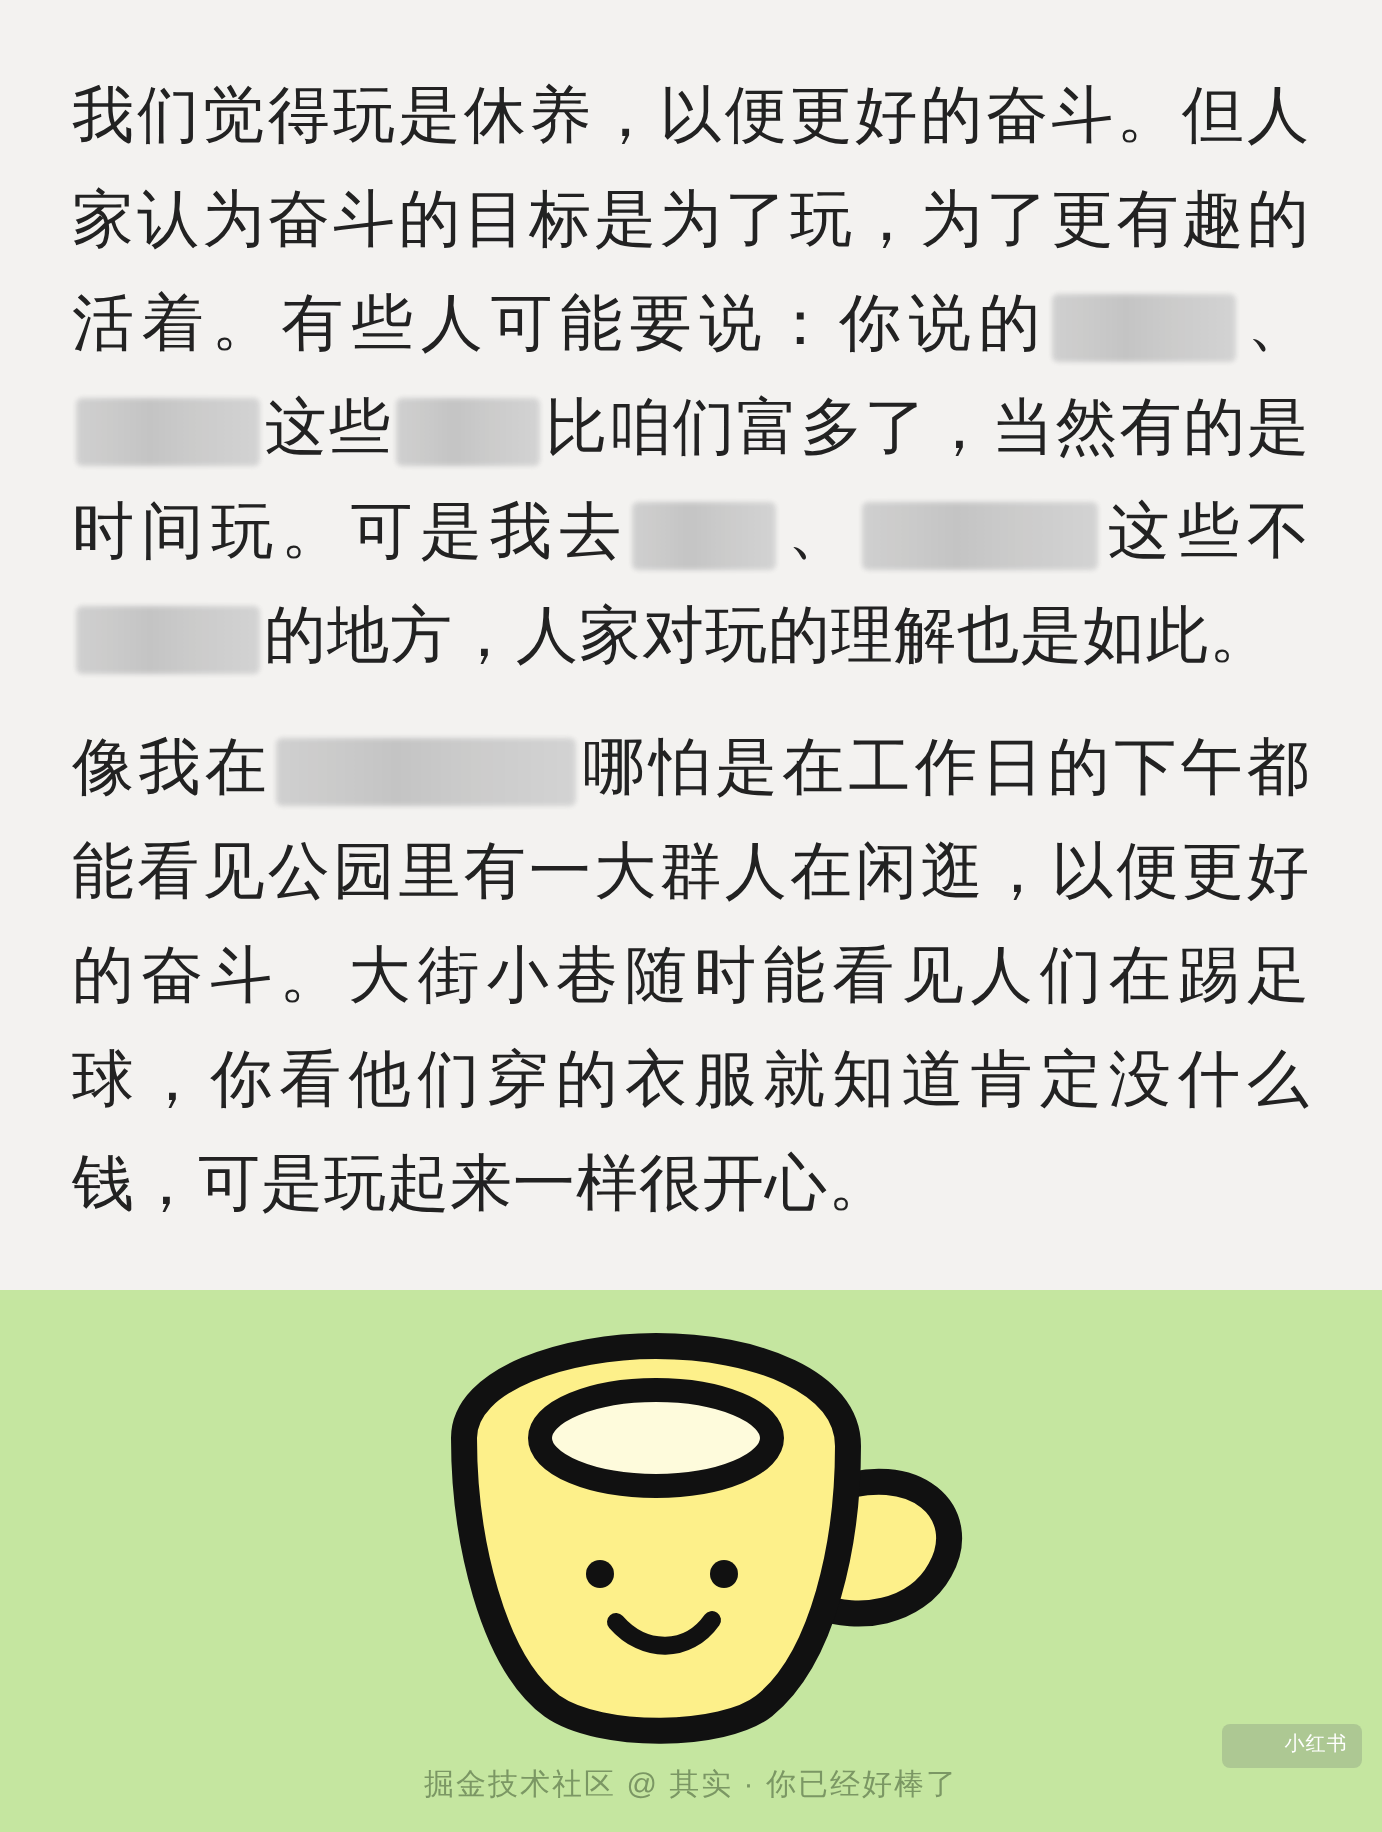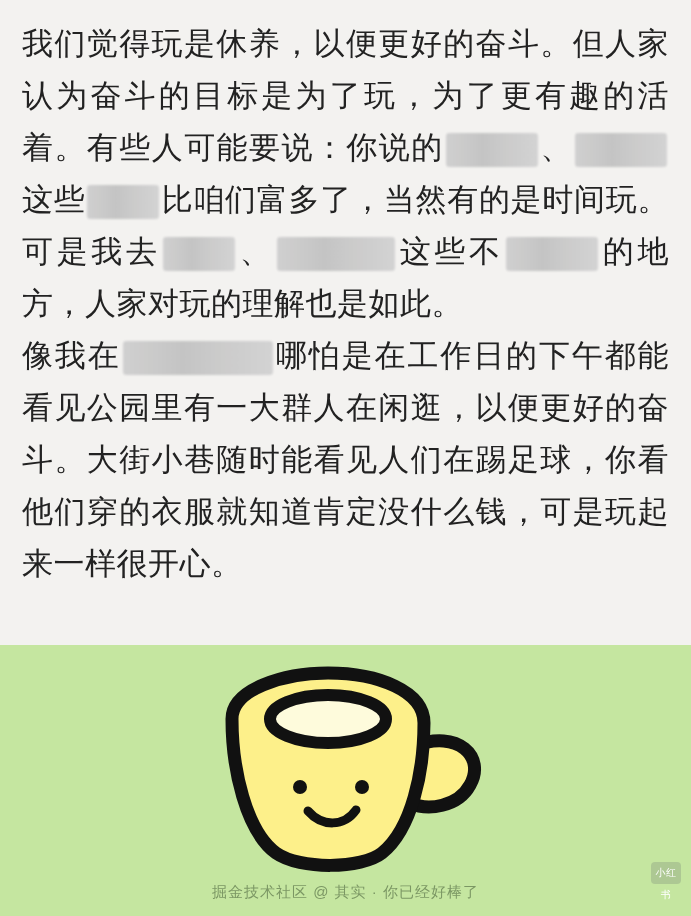--- a/index.html
+++ b/index.html
@@ -28,21 +28,21 @@
     box-sizing: border-box;
     flex: 0 0 auto;
     height: 645px;
     overflow: hidden;
   }
   .para {
     font-size: 31px;
     line-height: 52px;
     color: #222222;
     letter-spacing: 0.5px;
-    margin: 0;
+    margin: 14px;
     text-align: justify;
     word-break: break-all;
   }
   .para + .para {
     margin-top: 0px;
   }
   
   .redact {
     display: inline-block;
     vertical-align: middle;
@@ -81,29 +81,30 @@
     text-align: center;
     font-size: 15px;
     color: #6f8a5a;
     letter-spacing: 1px;
     opacity: 0.85;
   }
   .corner-badge {
     position: absolute;
     right: 10px;
     bottom: 32px;
-    width: 30px;
+    width: 46px;
     height: 22px;
     border-radius: 4px;
     background: rgba(160,185,140,0.65);
     color: #ffffff;
     font-size: 10px;
     line-height: 22px;
     text-align: center;
     letter-spacing: 0.5px;
+    padding-left: 24px;
   }
 </style>
 </head>
 <body>
 
 <div class="page">
 
   <div class="text-panel">
     <p class="para">
       <span>我们觉得玩是休养，以便更好的奋斗。但人家认为奋斗的目标是为了玩，为了更有趣的活着。有些人可能要说：你说的</span><span class="redact r-md"></span><span>、</span><span class="redact r-md"></span><span>这些</span><span class="redact r-sm"></span><span>比咱们富多了，当然有的是时间玩。可是我去</span><span class="redact r-sm"></span><span>、</span><span class="redact r-lg"></span><span>这些不</span><span class="redact r-md"></span><span>的地方，人家对玩的理解也是如此。</span>

